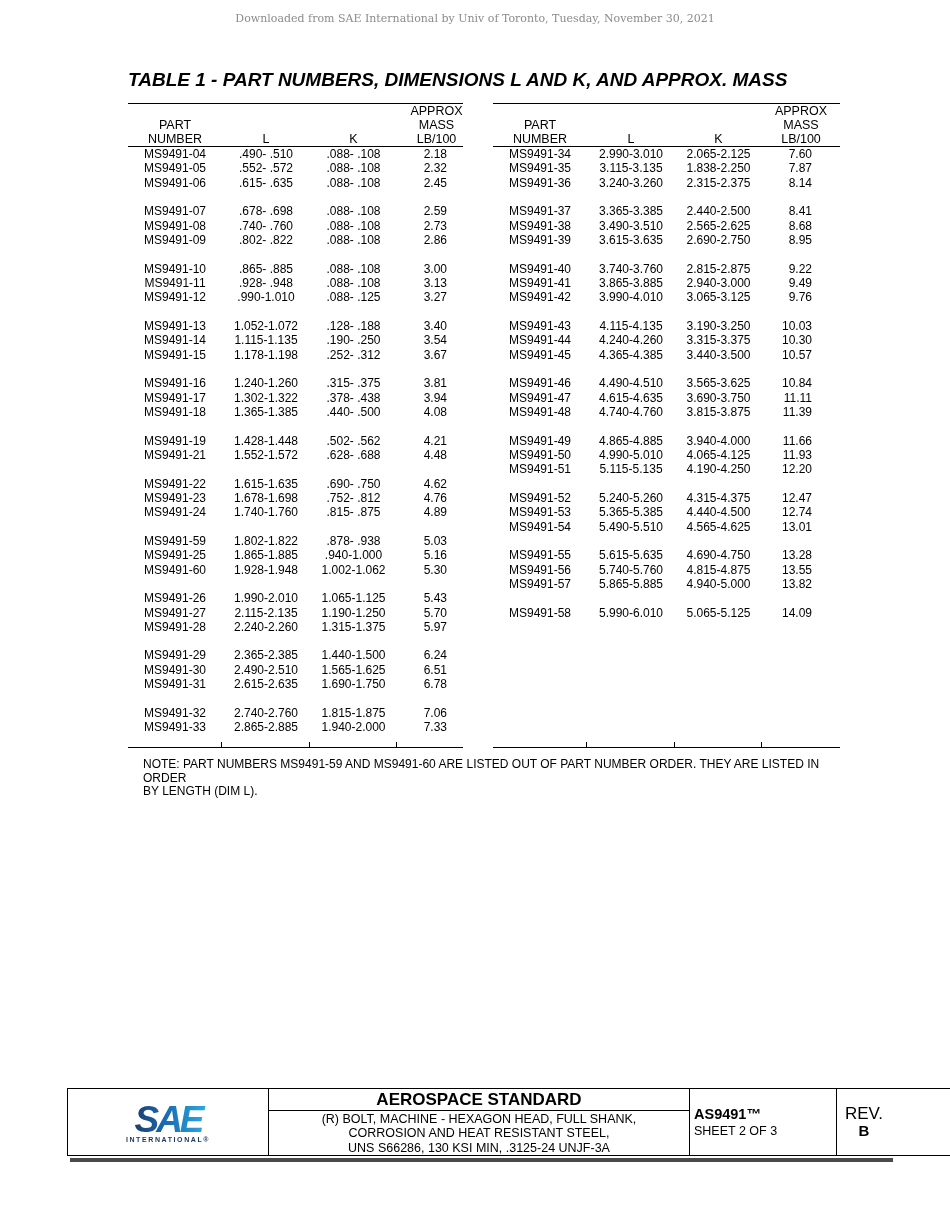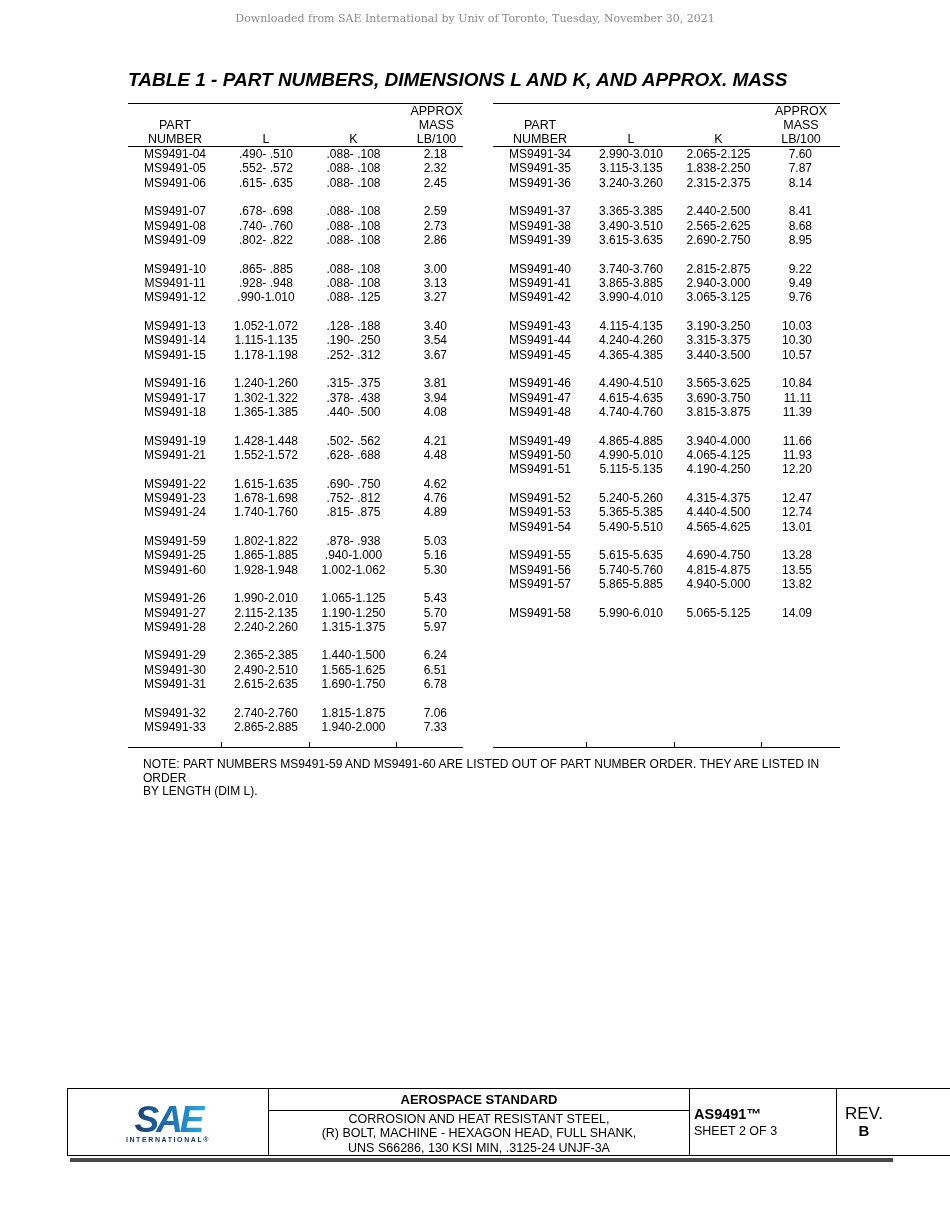--- a/index.html
+++ b/index.html
@@ -45,21 +45,21 @@
     position:absolute; top:1088px; left:67px; width:911px; height:68px;
     border:1.5px solid #000;
     display:grid; grid-template-columns:200px 421px 147px 55px;
   }
   .fcell { position:relative; }
   .fcell + .fcell { border-left:1.5px solid #000; }
   .logo-cell { display:flex; flex-direction:column; align-items:center; justify-content:center; }
   .sae-sub { font-size:7px; font-weight:bold; letter-spacing:1.6px; color:#16365c; margin-top:-3px; }
   .mid-cell .ft-doc-type {
     height:22px; line-height:21px; text-align:center;
-    font-size:13px; font-weight:bold; border-bottom:1.5px solid #000;
+    font-size:17px; font-weight:bold; border-bottom:1.5px solid #000;
   }
   .mid-cell .ft-desc { text-align:center; font-size:12.5px; line-height:14.3px; padding-top:1px; }
   .as-cell { display:flex; flex-direction:column; justify-content:center; padding-left:4px; }
   .as-number { font-size:14.5px; font-weight:bold; line-height:18px; }
   .as-sheet { font-size:12.5px; line-height:16px; }
   .rev-cell { display:flex; flex-direction:column; justify-content:center; align-items:center; }
   .rev-label { font-size:17px; font-weight:normal; line-height:17px; }
   .rev-value { font-size:15px; font-weight:bold; line-height:17px; }
   .shadow-bar {
     position:absolute; top:1158px; left:70px; width:823px; height:4px; background:#4a4a4a;
@@ -485,22 +485,22 @@
             <stop offset="1" stop-color="#2aaae2"></stop>
           </linearGradient>
         </defs>
         <text x="50" y="31" text-anchor="middle" font-family="Liberation Sans, sans-serif" font-size="37" font-weight="bold" font-style="italic" letter-spacing="-3" fill="url(#saeg)">SAE</text>
       </svg>
       <div class="sae-sub">INTERNATIONAL®</div>
     </div>
     <div class="fcell mid-cell">
       <div class="ft-doc-type">AEROSPACE STANDARD</div>
       <div class="ft-desc">
+        <div>(R) BOLT, MACHINE - HEXAGON HEAD, FULL SHANK,</div>
         <div>CORROSION AND HEAT RESISTANT STEEL,</div>
-        <div>(R) BOLT, MACHINE - HEXAGON HEAD, FULL SHANK,</div>
         <div>UNS S66286, 130 KSI MIN, .3125-24 UNJF-3A</div>
       </div>
     </div>
     <div class="fcell as-cell">
       <div class="as-number">AS9491™</div>
       <div class="as-sheet">SHEET 2 OF 3</div>
     </div>
     <div class="fcell rev-cell">
       <div class="rev-label">REV.</div>
       <div class="rev-value">B</div>

